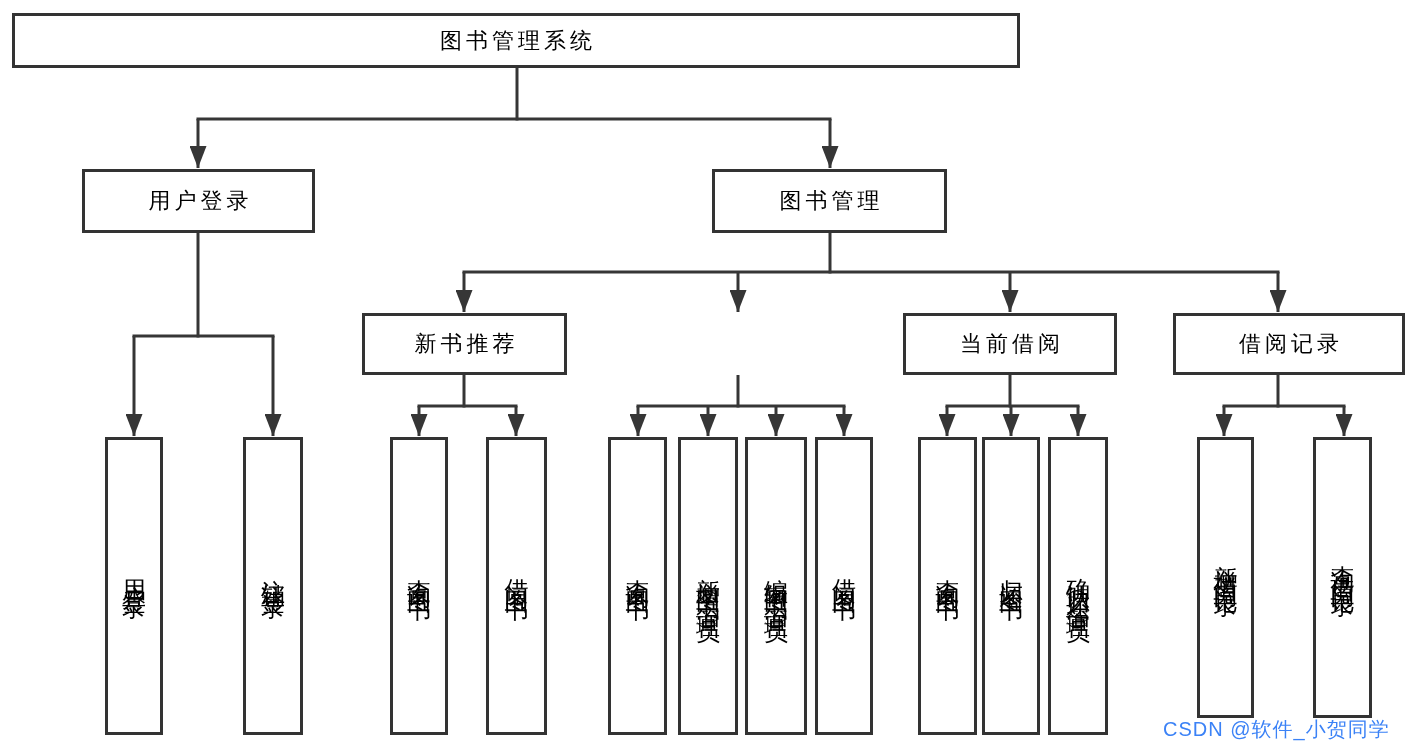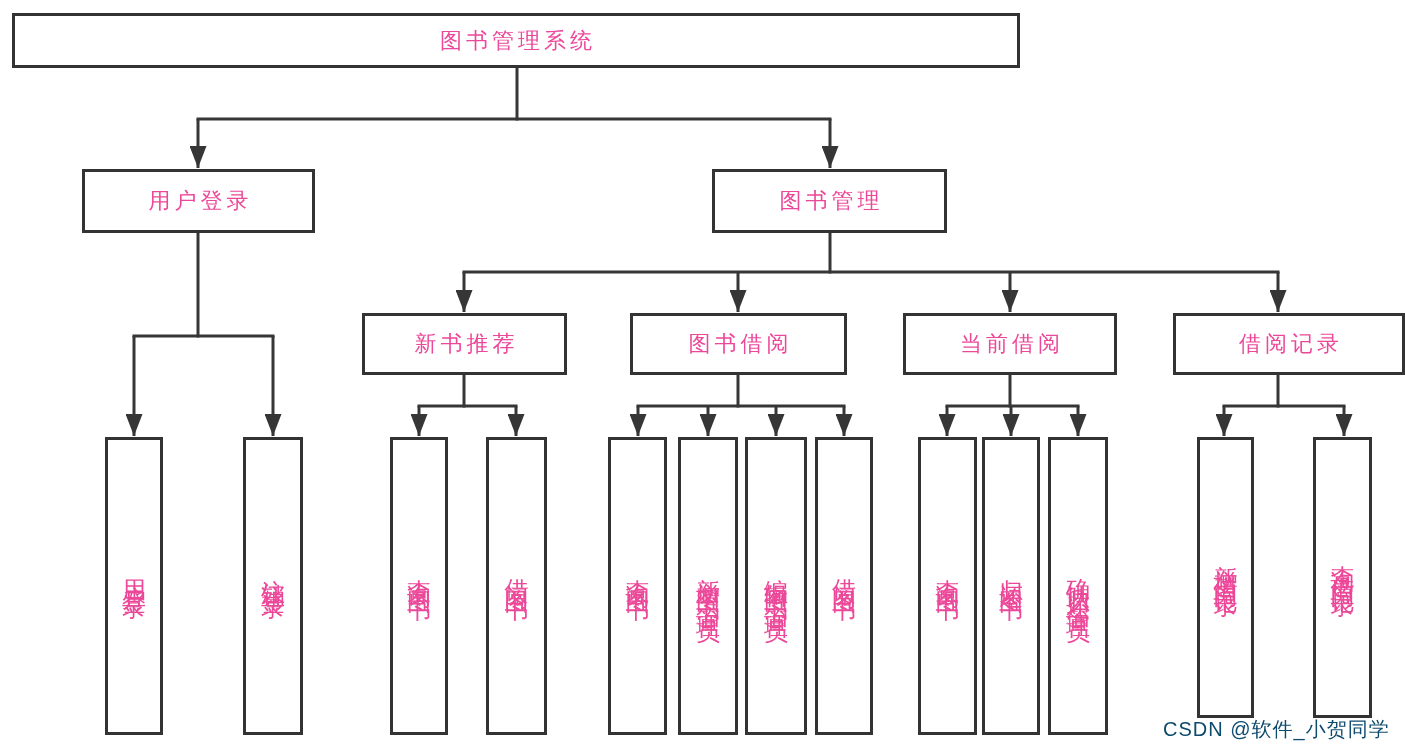--- a/index.html
+++ b/index.html
@@ -5,33 +5,33 @@
   html,body{margin:0;padding:0;background:#ffffff;}
   .canvas{
     position:relative;width:1405px;height:747px;background:#ffffff;
     font-family:"Liberation Sans","DejaVu Sans",sans-serif;
     overflow:hidden;
   }
   .wires{position:absolute;left:0;top:0;z-index:1;}
   .wires line{stroke:#363636;stroke-width:3;}
   .node{
     position:absolute;box-sizing:border-box;background:#ffffff;
-    border:3px solid #333333;color:#ec4899;z-index:2;
+    border:3px solid #333333;color:#000000;z-index:2;
     display:flex;align-items:center;justify-content:center;
   }
   .hbox{font-size:22px;letter-spacing:4px;text-indent:4px;white-space:nowrap;}
   .vbox span{
     writing-mode:vertical-rl;text-orientation:mixed;
     font-size:24px;letter-spacing:6px;line-height:1;
     transform:translateY(-14px);
   }
   .vbox.tall span{transform:translateY(0);}
   .watermark{
     position:absolute;left:1163px;top:716px;z-index:3;
-    font-size:20px;color:#0c4a6e;letter-spacing:1px;white-space:nowrap;
+    font-size:20px;color:#3b82f6;letter-spacing:1px;white-space:nowrap;
   }
 </style>
 </head>
 <body>
 
 <div class="canvas">
 
   <svg class="wires" width="1405" height="747" viewBox="0 0 1405 747" fill="#363636">
     <defs>
       <marker id="ah" markerUnits="userSpaceOnUse" markerWidth="22" markerHeight="17" viewBox="0 0 22 17" refX="22" refY="8.5" orient="auto">
@@ -101,23 +101,20 @@
   <div class="node hbox" style="left:82px;top:169px;width:233px;height:64px;">
     <span>用户登录</span>
   </div>
   <div class="node hbox" style="left:712px;top:169px;width:235px;height:64px;">
     <span>图书管理</span>
   </div>
 
   <div class="node hbox" style="left:362px;top:313px;width:205px;height:62px;">
     <span>新书推荐</span>
   </div>
-  <div class="node hbox" style="left:630px;top:313px;width:217px;height:62px;">
-    <span>图书借阅</span>
-  </div>
   <div class="node hbox" style="left:903px;top:313px;width:214px;height:62px;justify-content:center;">
     <span>当前借阅</span>
   </div>
   <div class="node hbox" style="left:1173px;top:313px;width:232px;height:62px;">
     <span>借阅记录</span>
   </div>
 
   <div class="node vbox" style="left:105px;top:437px;width:58px;height:298px;">
     <span>用户登录</span>
   </div>

